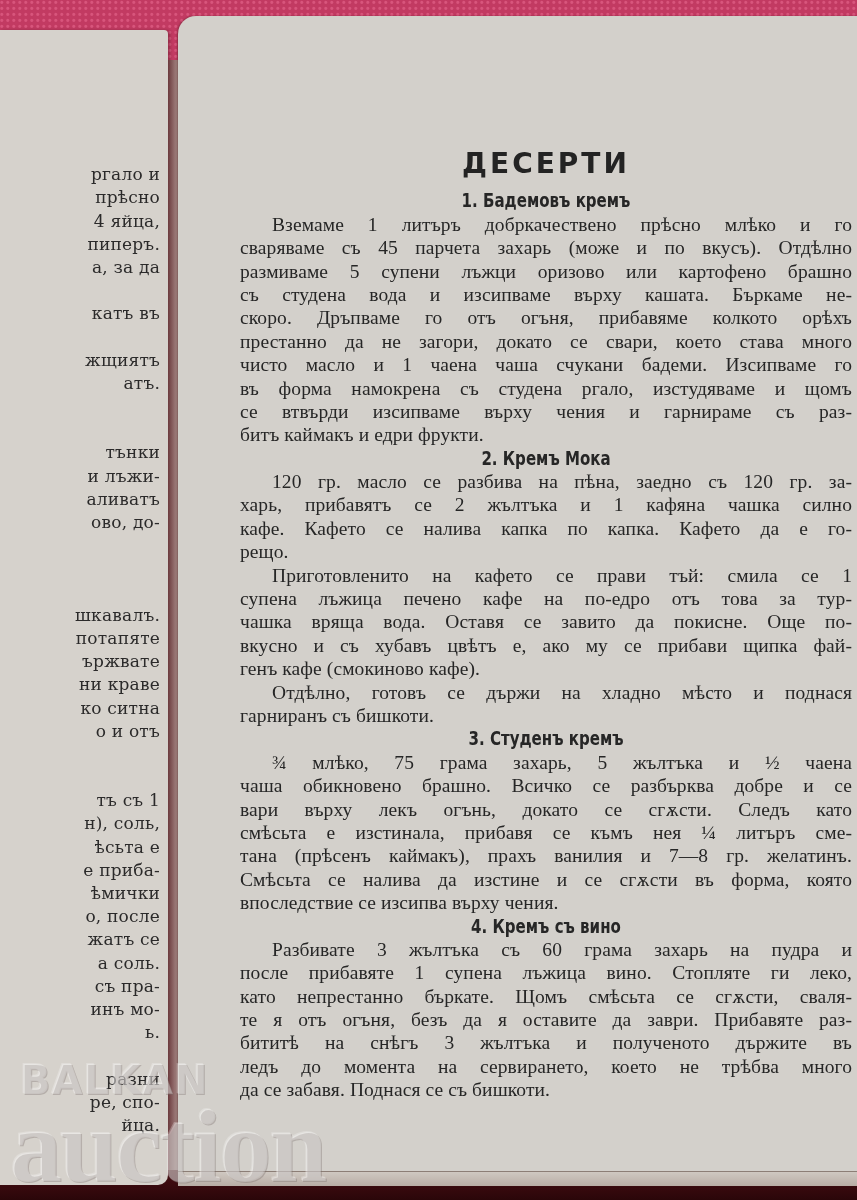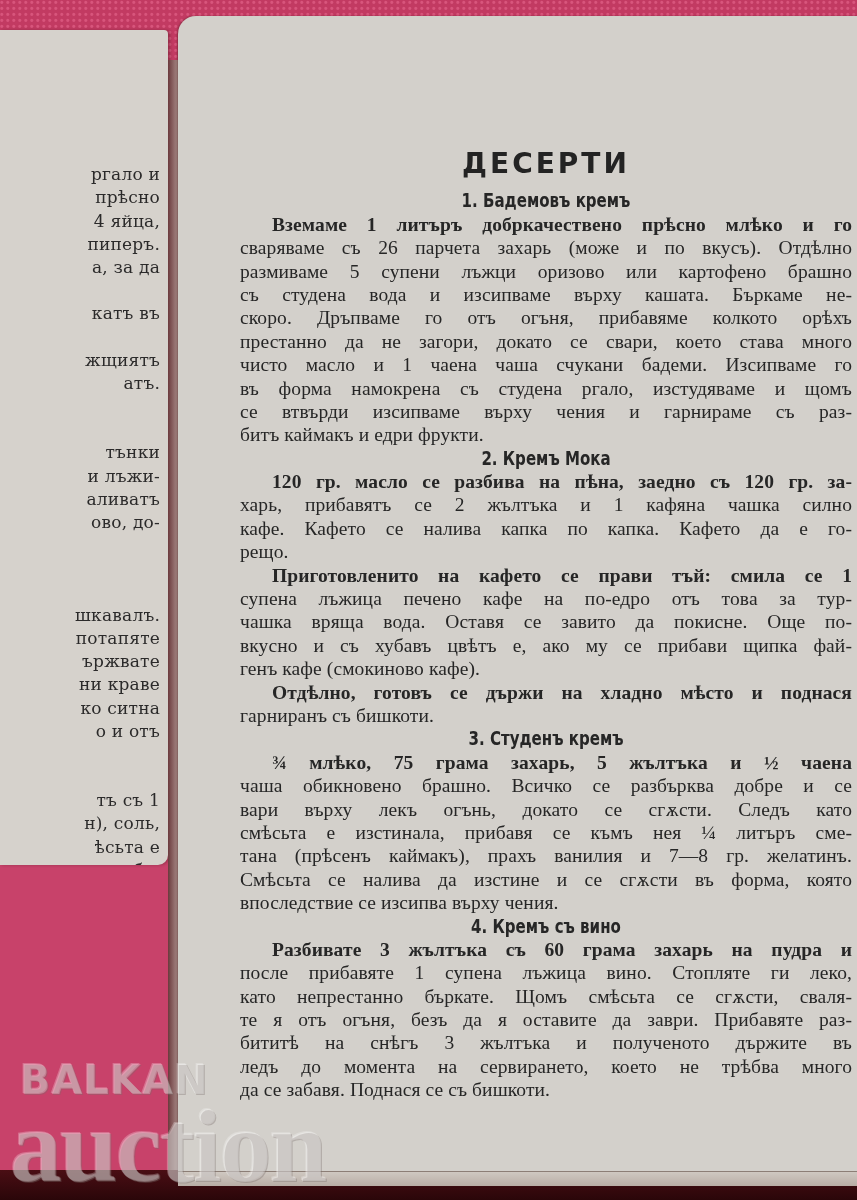--- a/index.html
+++ b/index.html
@@ -10,21 +10,21 @@
     }
     .cover-top {
       position: absolute; left: 0; top: 0; width: 857px; height: 60px;
       background: radial-gradient(circle at 30% 40%, #d8557c 0 1px, transparent 2px) 0 0/6px 6px, #c23a62;
     }
     .cover-bottom {
       position: absolute; left: 0; top: 1170px; width: 857px; height: 30px;
       background: linear-gradient(#4a0e14, #2a0609);
     }
     .left-page {
-      position: absolute; left: 0; top: 30px; width: 168px; height: 835px;
+      position: absolute; left: 0; top: 30px; width: 168px; height: 1155px;
       background: #d6d2cc;
       border-top-right-radius: 4px; border-bottom-right-radius: 10px;
       box-shadow: 2px 0 3px rgba(60,20,20,0.35);
       overflow: hidden;
     }
     .left-page .lines {
       position: absolute; right: 8px; top: 0; width: 200px;
       font-size: 17px; line-height: 23.2px; color: #2b2a2a; text-align: right;
       font-family: "DejaVu Serif", serif; letter-spacing: 0.2px;
     }
@@ -57,21 +57,21 @@
       text-align: center; font-weight: bold; font-size: 19px;
       font-family: "DejaVu Sans Condensed", "DejaVu Sans", sans-serif;
       margin: 0; height: 23.4px; line-height: 23.4px;
       transform: scaleX(0.88);
     }
     .line {
       height: 23.4px; white-space: nowrap; text-align: justify;
       text-align-last: justify; letter-spacing: 0.1px;
     }
     .line.last { text-align-last: left; }
-    .line.indent { padding-left: 32px; font-weight: bold; }
+    .line.indent { padding-left: 32px; }
     .watermark {
       position: absolute; left: 10px; top: 1060px; pointer-events: none;
       color: rgba(255,255,255,0.28);
       text-shadow: 1px 1px 0 rgba(120,110,105,0.35), -1px -1px 0 rgba(255,255,255,0.25);
       font-family: "DejaVu Sans", sans-serif; font-weight: bold;
     }
     .watermark .wm-top { font-size: 40px; letter-spacing: 1px; line-height: 40px; padding-left: 10px; }
     .watermark .wm-bottom { font-size: 104px; line-height: 100px; margin-top: -4px; letter-spacing: -2px; font-family: Liberation Serif, serif; }
   </style>
 </head>
@@ -131,21 +131,21 @@
 <div class="gutter"></div>
 
 <div class="right-page">
   <div class="content">
     <h1 class="section-title">ДЕСЕРТИ</h1>
     <div id="recipes">
         <div>
           <h2 class="recipe-title">1. Бадемовъ кремъ</h2>
           <div>
             <div class="line indent">Вземаме 1 литъръ  добркачествено прѣсно млѣко и го</div>
-            <div class="line">сваряваме съ 26 парчета захарь (може и по вкусъ). Отдѣлно</div>
+            <div class="line">сваряваме съ 45 парчета захарь (може и по вкусъ). Отдѣлно</div>
             <div class="line">размиваме 5 супени лъжци оризово или картофено брашно</div>
             <div class="line">съ студена вода и изсипваме върху кашата.  Бъркаме не-</div>
             <div class="line">скоро. Дръпваме го отъ огъня, прибавяме  колкото орѣхъ</div>
             <div class="line">престанно да не загори, докато се свари, което става много</div>
             <div class="line">чисто масло и 1 чаена чаша счукани бадеми. Изсипваме го</div>
             <div class="line">въ форма намокрена съ студена ргало, изстудяваме и щомъ</div>
             <div class="line">се втвърди  изсипваме върху чения и гарнираме съ раз-</div>
             <div class="line last">битъ каймакъ и едри фрукти.</div>
           </div>
         </div>

